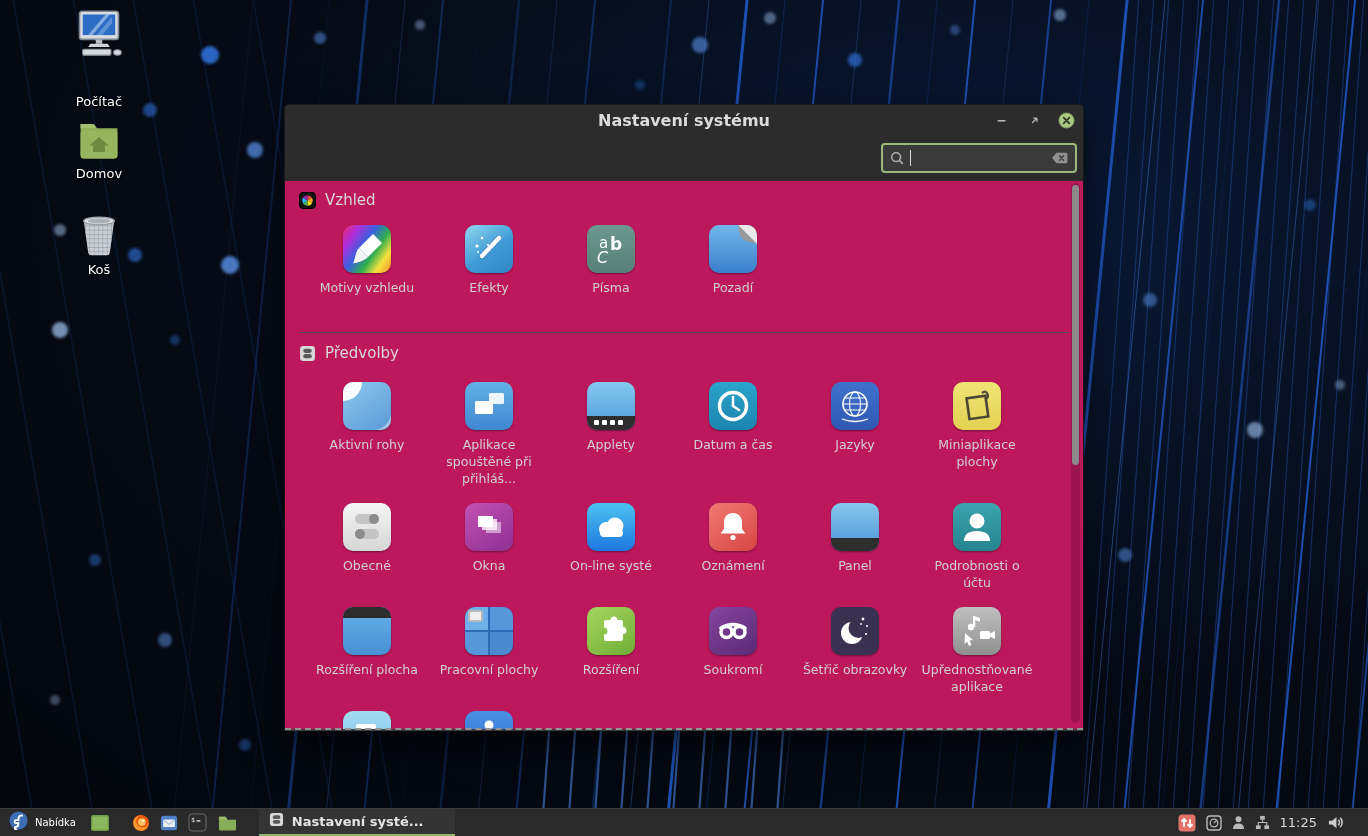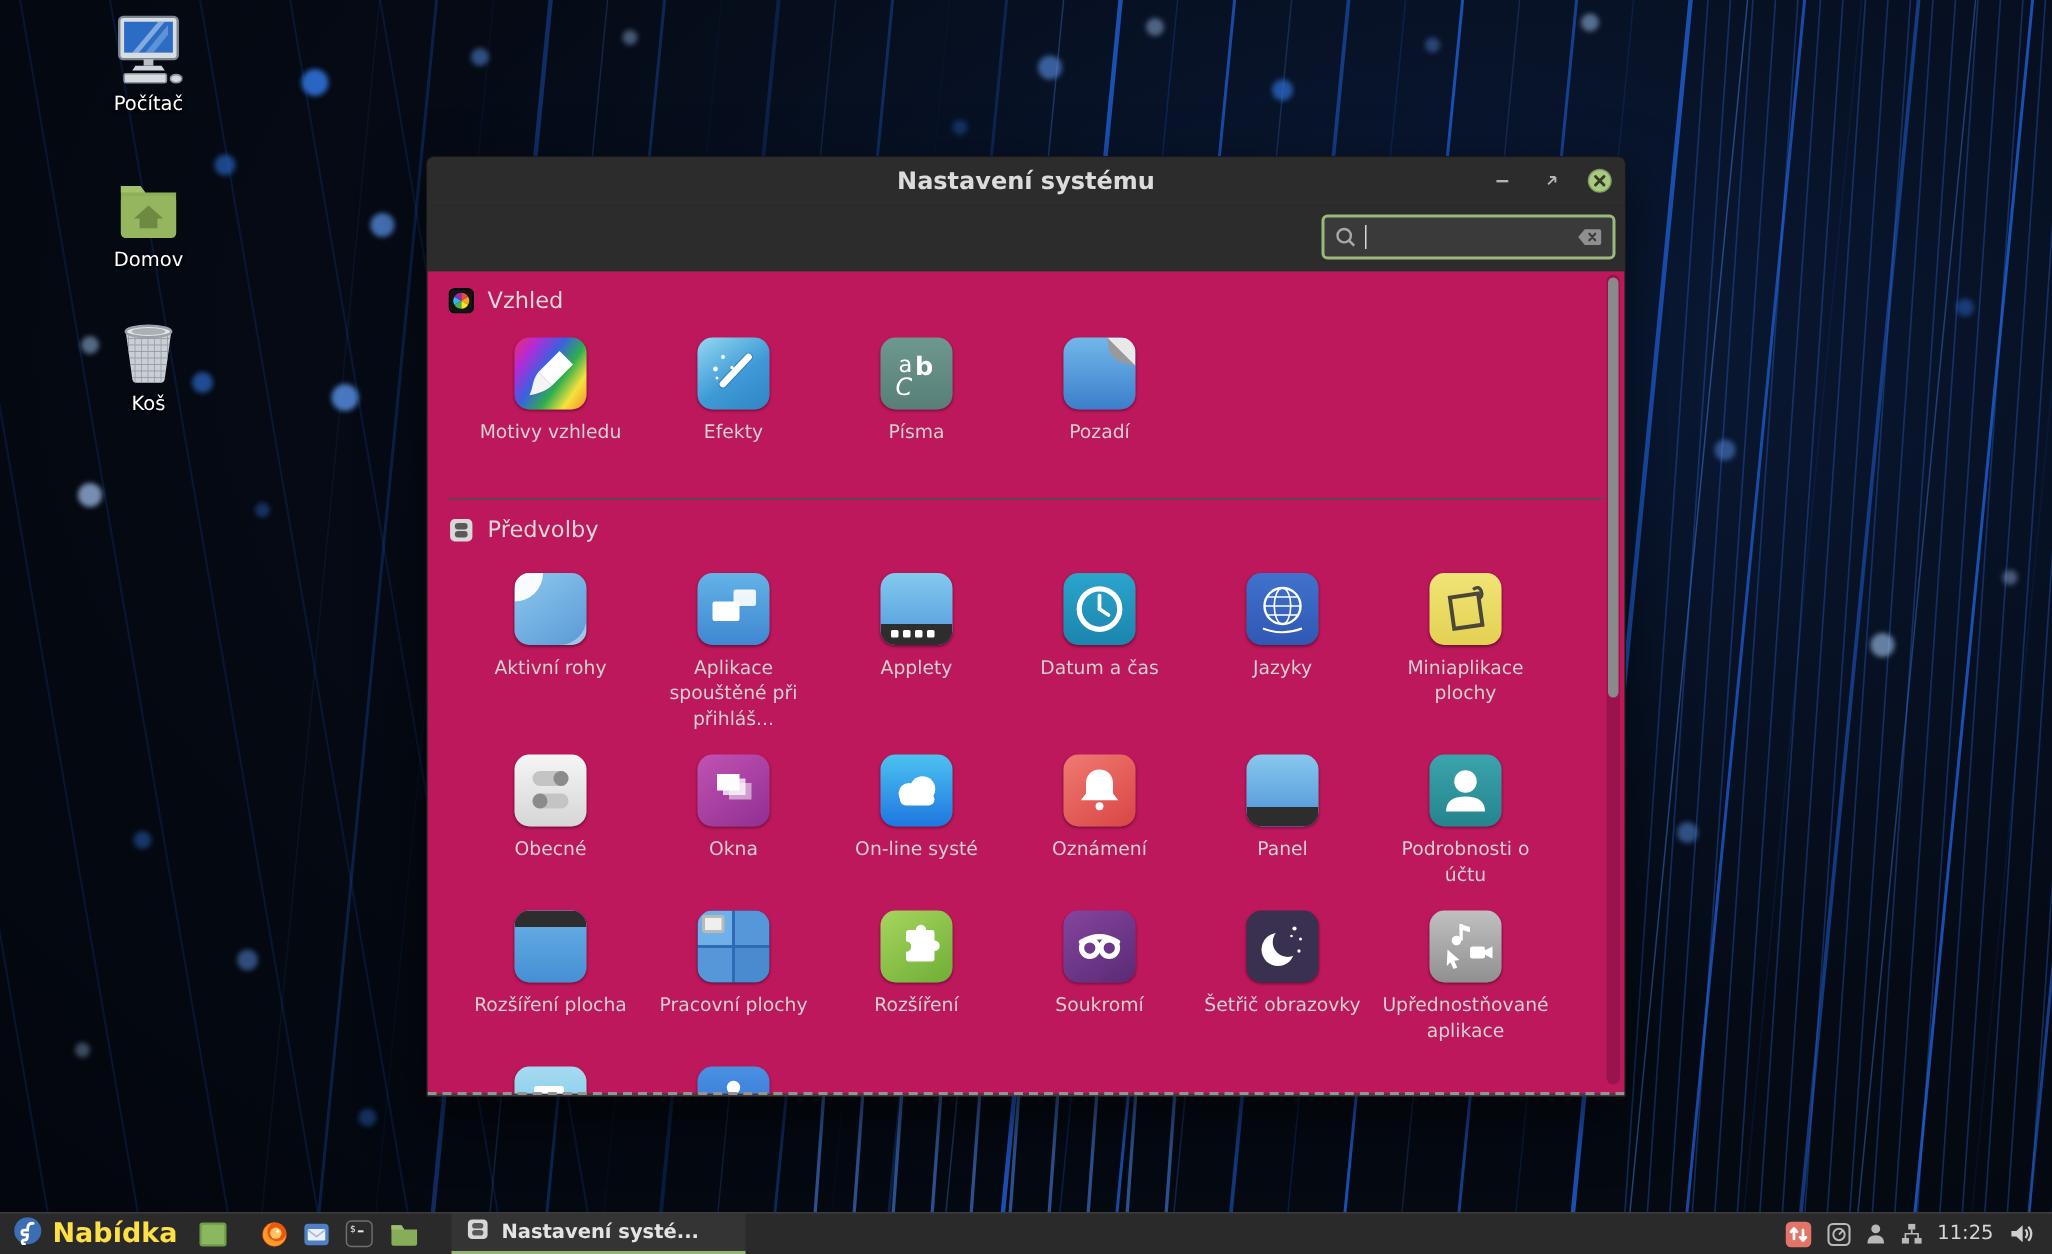--- a/index.html
+++ b/index.html
@@ -64,28 +64,28 @@
   .t-partial-b{background:linear-gradient(180deg,#4a90e2,#2e6fd0);}
 
   .vscroll{position:absolute;top:78px;right:3px;bottom:8px;width:9px;border-radius:5px;background:rgba(0,0,0,.18);}
   .vscroll .thumb{position:absolute;top:2px;left:1px;width:7px;height:280px;background:#8a8a8a;border-radius:4px;cursor:pointer;}
   .window-dash{position:absolute;left:0;right:0;bottom:0;height:3px;border-top:2px dashed #949494;}
 
   
   #taskbar{position:absolute;left:0;right:0;bottom:0;height:28px;background:#2a2a2a;border-top:1px solid #3c3c3c;
     display:flex;align-items:center;}
   .menu-button{display:flex;align-items:center;gap:7px;padding:0 9px;height:100%;cursor:pointer;}
-  .menu-button .m-label{font-size:18px;font-weight:bold;color:#fde047;}
+  .menu-button .m-label{font-size:10px;font-weight:normal;color:#ffffff;}
   #launchers{display:flex;align-items:center;height:100%;}
   .launcher{height:100%;display:flex;align-items:center;justify-content:center;padding:0 5px;cursor:pointer;}
   .launcher.l-gap{margin-right:12px;}
   .window-button{display:flex;align-items:center;gap:8px;height:100%;padding:0 10px;margin-left:16px;width:196px;
     background:rgba(255,255,255,.05);border-bottom:2px solid #8fb56f;cursor:pointer;}
   .window-button .wb-label{font-size:13px;font-weight:bold;color:#e4e4e4;white-space:nowrap;overflow:hidden;}
-  .tray{margin-left:auto;display:flex;align-items:center;gap:10px;padding-right:12px;height:100%;}
+  .tray{margin-left:auto;display:flex;align-items:center;gap:10px;padding-right:24px;height:100%;}
   .tray-icon{display:flex;align-items:center;justify-content:center;cursor:pointer;}
   .clock{font-size:13px;color:#d6d6d6;cursor:pointer;}
 </style>
 </head>
 <body>
 
 <div id="desktop">
   <svg id="wallpaper" viewBox="0 0 1368 836">
       <defs>
         <filter id="bk" x="-80%" y="-80%" width="260%" height="260%">
@@ -185,21 +185,21 @@
       <circle cx="1310" cy="205" r="6" fill="#2e6fd6" opacity="0.45" filter="url(#bk)"></circle>
       <circle cx="1125" cy="555" r="7" fill="#5a93ea" opacity="0.5" filter="url(#bk)"></circle>
       <circle cx="1340" cy="385" r="5" fill="#a6c8f5" opacity="0.4" filter="url(#bk)"></circle>
       <circle cx="95" cy="560" r="6" fill="#2e6fd6" opacity="0.45" filter="url(#bk)"></circle>
       <circle cx="165" cy="640" r="7" fill="#5a93ea" opacity="0.5" filter="url(#bk)"></circle>
       <circle cx="55" cy="700" r="5" fill="#a6c8f5" opacity="0.35" filter="url(#bk)"></circle>
       <circle cx="245" cy="745" r="6" fill="#2e6fd6" opacity="0.4" filter="url(#bk)"></circle>
     </svg>
 
   <div id="desktop-icons">
-      <div class="dicon" style="top: 8px;">
+      <div class="dicon" style="top: 8px; gap: 32px;">
         <span class="dic-art"><svg viewBox="0 0 48 48">
             <rect x="6" y="3" width="36" height="26" rx="2.5" fill="#d8dde2" stroke="#7d8791" stroke-width="1.5"></rect>
             <rect x="9" y="6" width="30" height="19" fill="#2c6cc4"></rect>
             <path d="M14 25 L30 6 h4 L18 25 z" fill="#bcd6f2" opacity=".6"></path>
             <path d="M22 25 L36 8 v6 L27 25 z" fill="#8fb8e8" opacity=".5"></path>
             <rect x="21" y="29" width="6" height="4" fill="#b8bec4"></rect>
             <path d="M16 33 h16 l2 3 h-20 z" fill="#cdd3d8"></path>
             <rect x="9" y="38" width="26" height="5.5" rx="1" fill="#d4dade" stroke="#8a949c"></rect>
             <ellipse cx="41" cy="41" rx="3.5" ry="2.5" fill="#d4dade" stroke="#8a949c"></ellipse>
           </svg></span>

